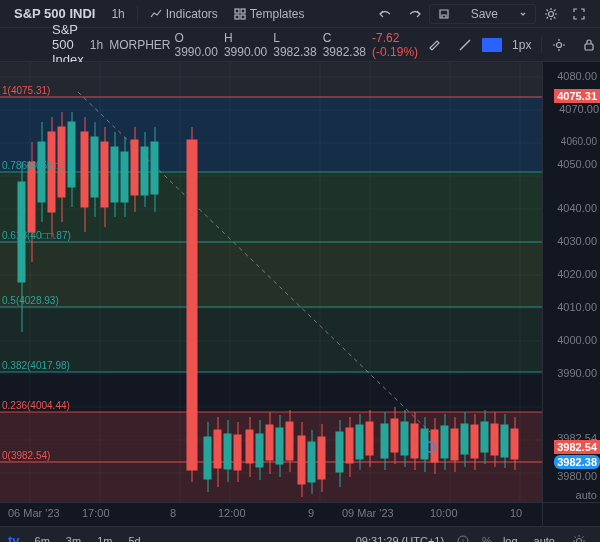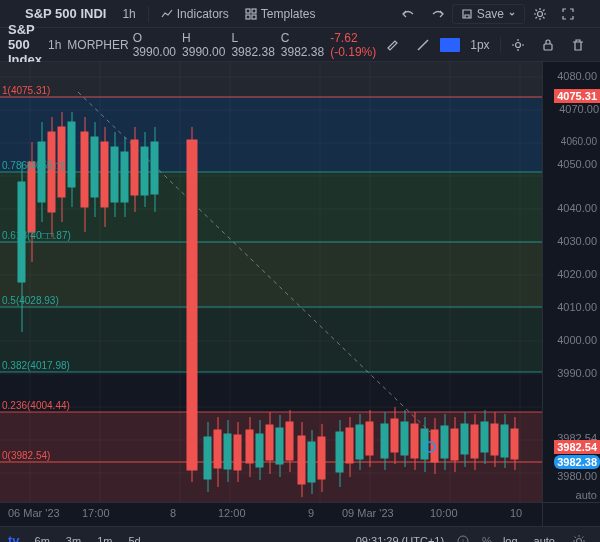--- a/index.html
+++ b/index.html
@@ -5,38 +5,38 @@
     * { margin: 0; padding: 0; box-sizing: border-box; }
     body { width: 600px; height: 542px; overflow: hidden; background: #131722; font-family: 'Trebuchet MS', Arial, sans-serif; color: #d1d4dc; }
 
     
     .top-toolbar {
       height: 28px;
       background: #1e222d;
       border-bottom: 1px solid #2a2e39;
       display: flex;
       align-items: center;
-      padding: 0 19px;
+      padding: 0 8px;
       gap: 4px;
       font-size: 12px;
     }
     .toolbar-item {
       display: flex; align-items: center; gap: 4px;
       padding: 2px 6px;
       border-radius: 3px;
       cursor: pointer;
       color: #b2b5be;
       white-space: nowrap;
     }
     .toolbar-symbol { font-weight: bold; color: #d1d4dc; font-size: 13px; }
     .toolbar-interval { color: #b2b5be; }
     .toolbar-sep { width: 1px; height: 16px; background: #2a2e39; margin: 0 2px; }
     .toolbar-right { margin-left: auto; display: flex; align-items: center; gap: 2px; }
     .save-btn {
-      display: flex; align-items: center; gap: 4px;
+      display: flex; align-items: center; gap: 21px;
       padding: 2px 8px;
       border: 1px solid #2a2e39;
       border-radius: 3px;
       color: #b2b5be;
       font-size: 12px;
       cursor: pointer;
     }
     .icon-btn {
       width: 26px; height: 22px;
       display: flex; align-items: center; justify-content: center;
@@ -49,21 +49,21 @@
       height: 34px;
       background: #1e222d;
       border-bottom: 1px solid #2a2e39;
       display: flex;
       align-items: center;
       padding: 0 8px;
       gap: 4px;
       font-size: 12px;
     }
     .symbol-info { display: flex; align-items: center; gap: 6px; color: #d1d4dc; font-size: 12px; }
-    .symbol-name { font-weight: bold; font-size: 13px; }
+    .symbol-name { font-weight: normal; font-size: 13px; margin-left: 44px; }
     .interval-badge { color: #b2b5be; }
     .morpher { color: #b2b5be; }
     .price-data { display: flex; gap: 6px; font-size: 12px; }
     .price-o { color: #b2b5be; }
     .price-h { color: #b2b5be; }
     .price-l { color: #b2b5be; }
     .price-c { color: #b2b5be; }
     .price-chg { color: #ef5350; }
 
     .drawing-tools-right { margin-left: auto; display: flex; align-items: center; gap: 4px; }

